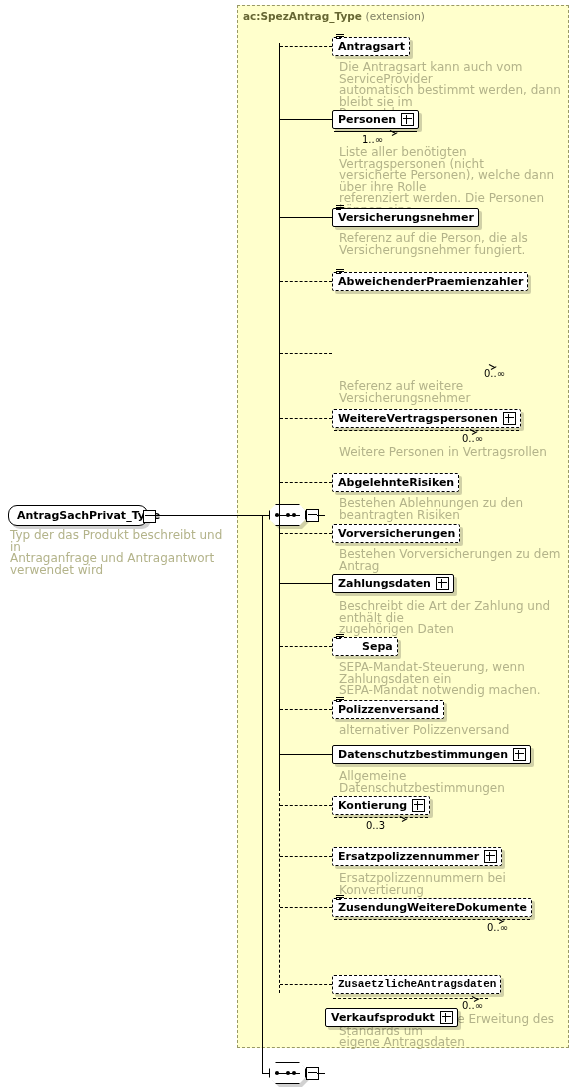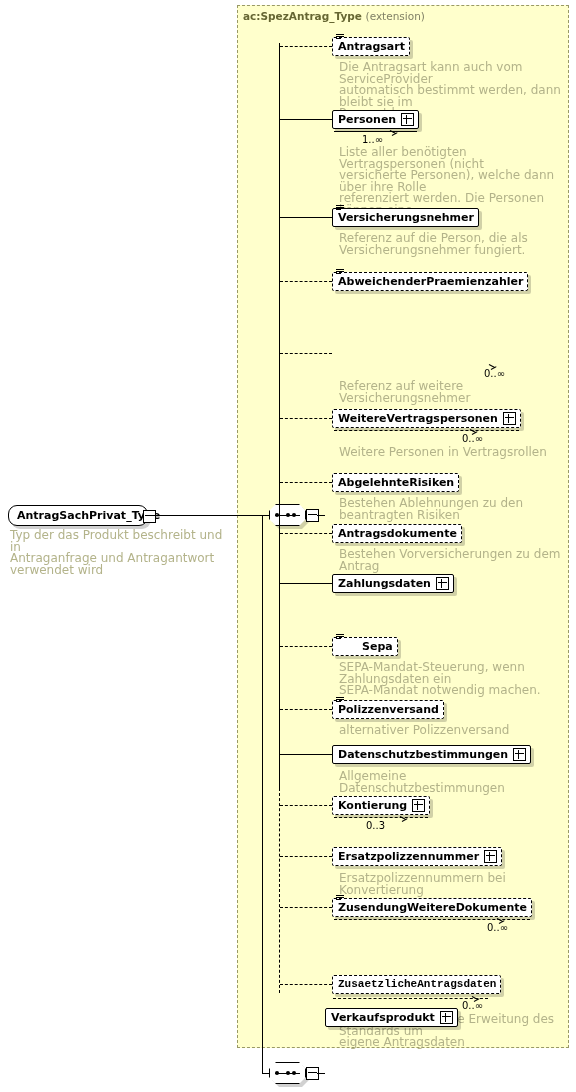--- a/index.html
+++ b/index.html
@@ -357,29 +357,31 @@
   <div class="desc" style="left:339px; top:447px; width:230px;">Weitere Personen in Vertragsrollen</div>
 
   <div class="hline-d" style="left:280px; top:482px; width:52px;"></div>
   <div class="node optional" style="left:332px; top:473px;">
     <span class="label">AbgelehnteRisiken</span>
   </div>
   <div class="desc" style="left:339px; top:498px; width:235px;">Bestehen Ablehnungen zu den beantragten Risiken</div>
 
   <div class="hline-d" style="left:280px; top:533px; width:52px;"></div>
   <div class="node optional" style="left:332px; top:524px;">
-    <span class="label">Antragsdokumente</span>
+    <span class="label">Vorversicherungen</span>
   </div>
   <div class="desc" style="left:339px; top:549px; width:235px;">Bestehen Vorversicherungen zu dem Antrag</div>
 
   <div class="hline" style="left:280px; top:583px; width:52px;"></div>
   <div class="node" style="left:332px; top:574px;">
     <span class="label">Zahlungsdaten</span>
     <span class="expander"></span>
   </div>
+  <div class="desc" style="left:339px; top:601px; width:230px;">Beschreibt die Art der Zahlung und enthält die
+zugehörigen Daten</div>
 
   <div class="hline-d" style="left:280px; top:646px; width:52px;"></div>
   <div class="node optional" style="left:332px; top:637px;padding-left:29px;">
     <span class="doc-tick">
         <i></i>
         <i></i>
         <i></i>
       </span>
     <span class="label">Sepa</span>
   </div>

